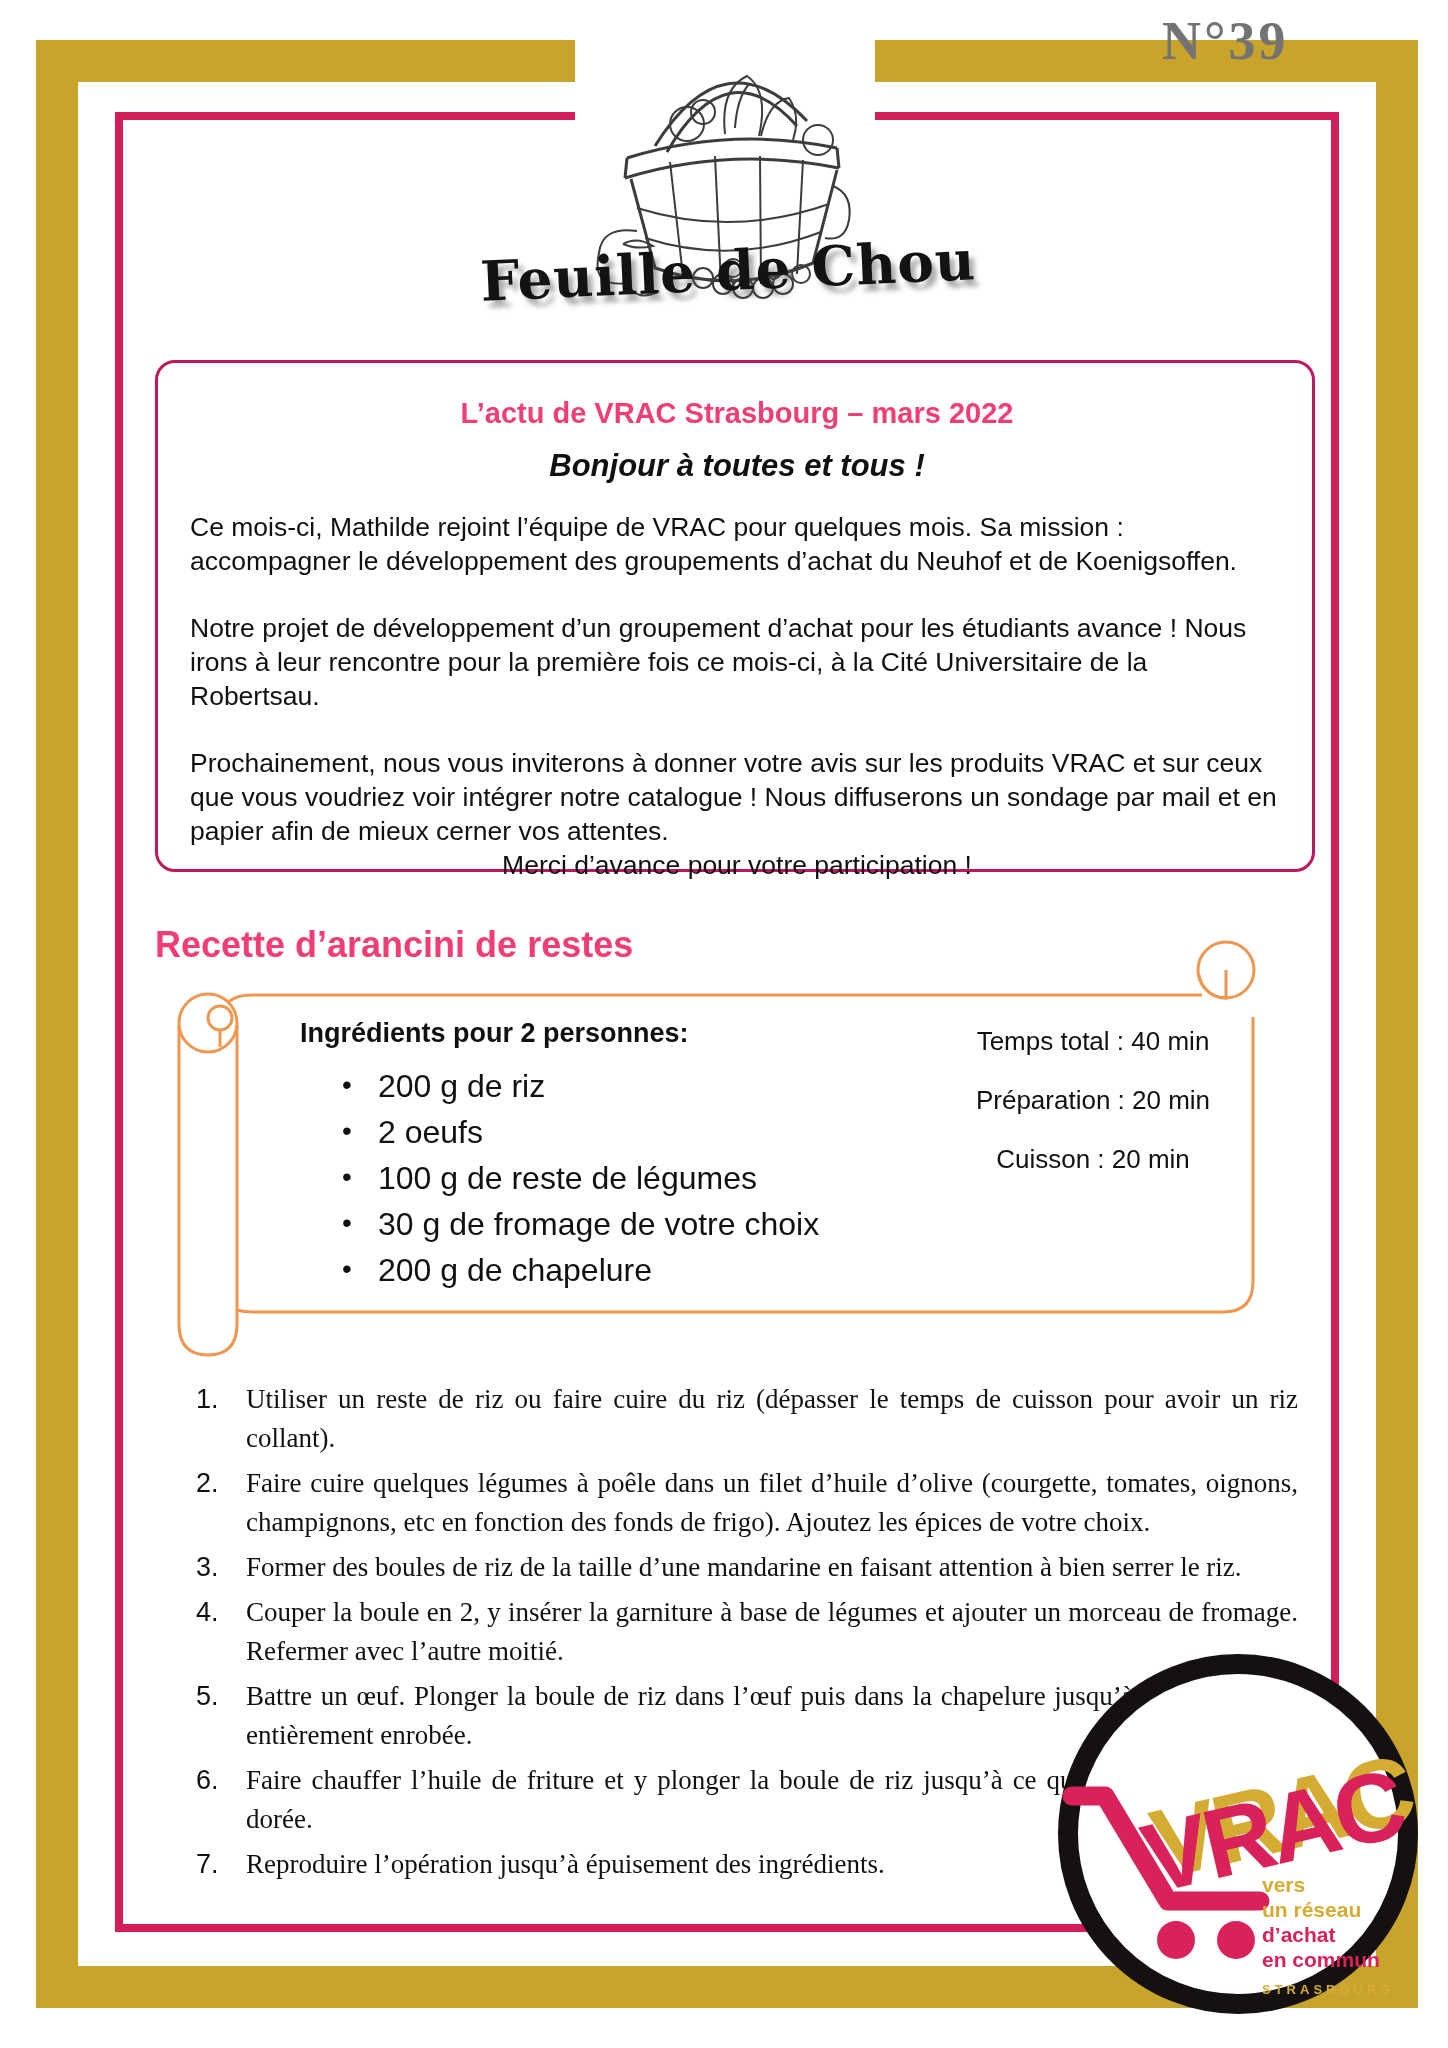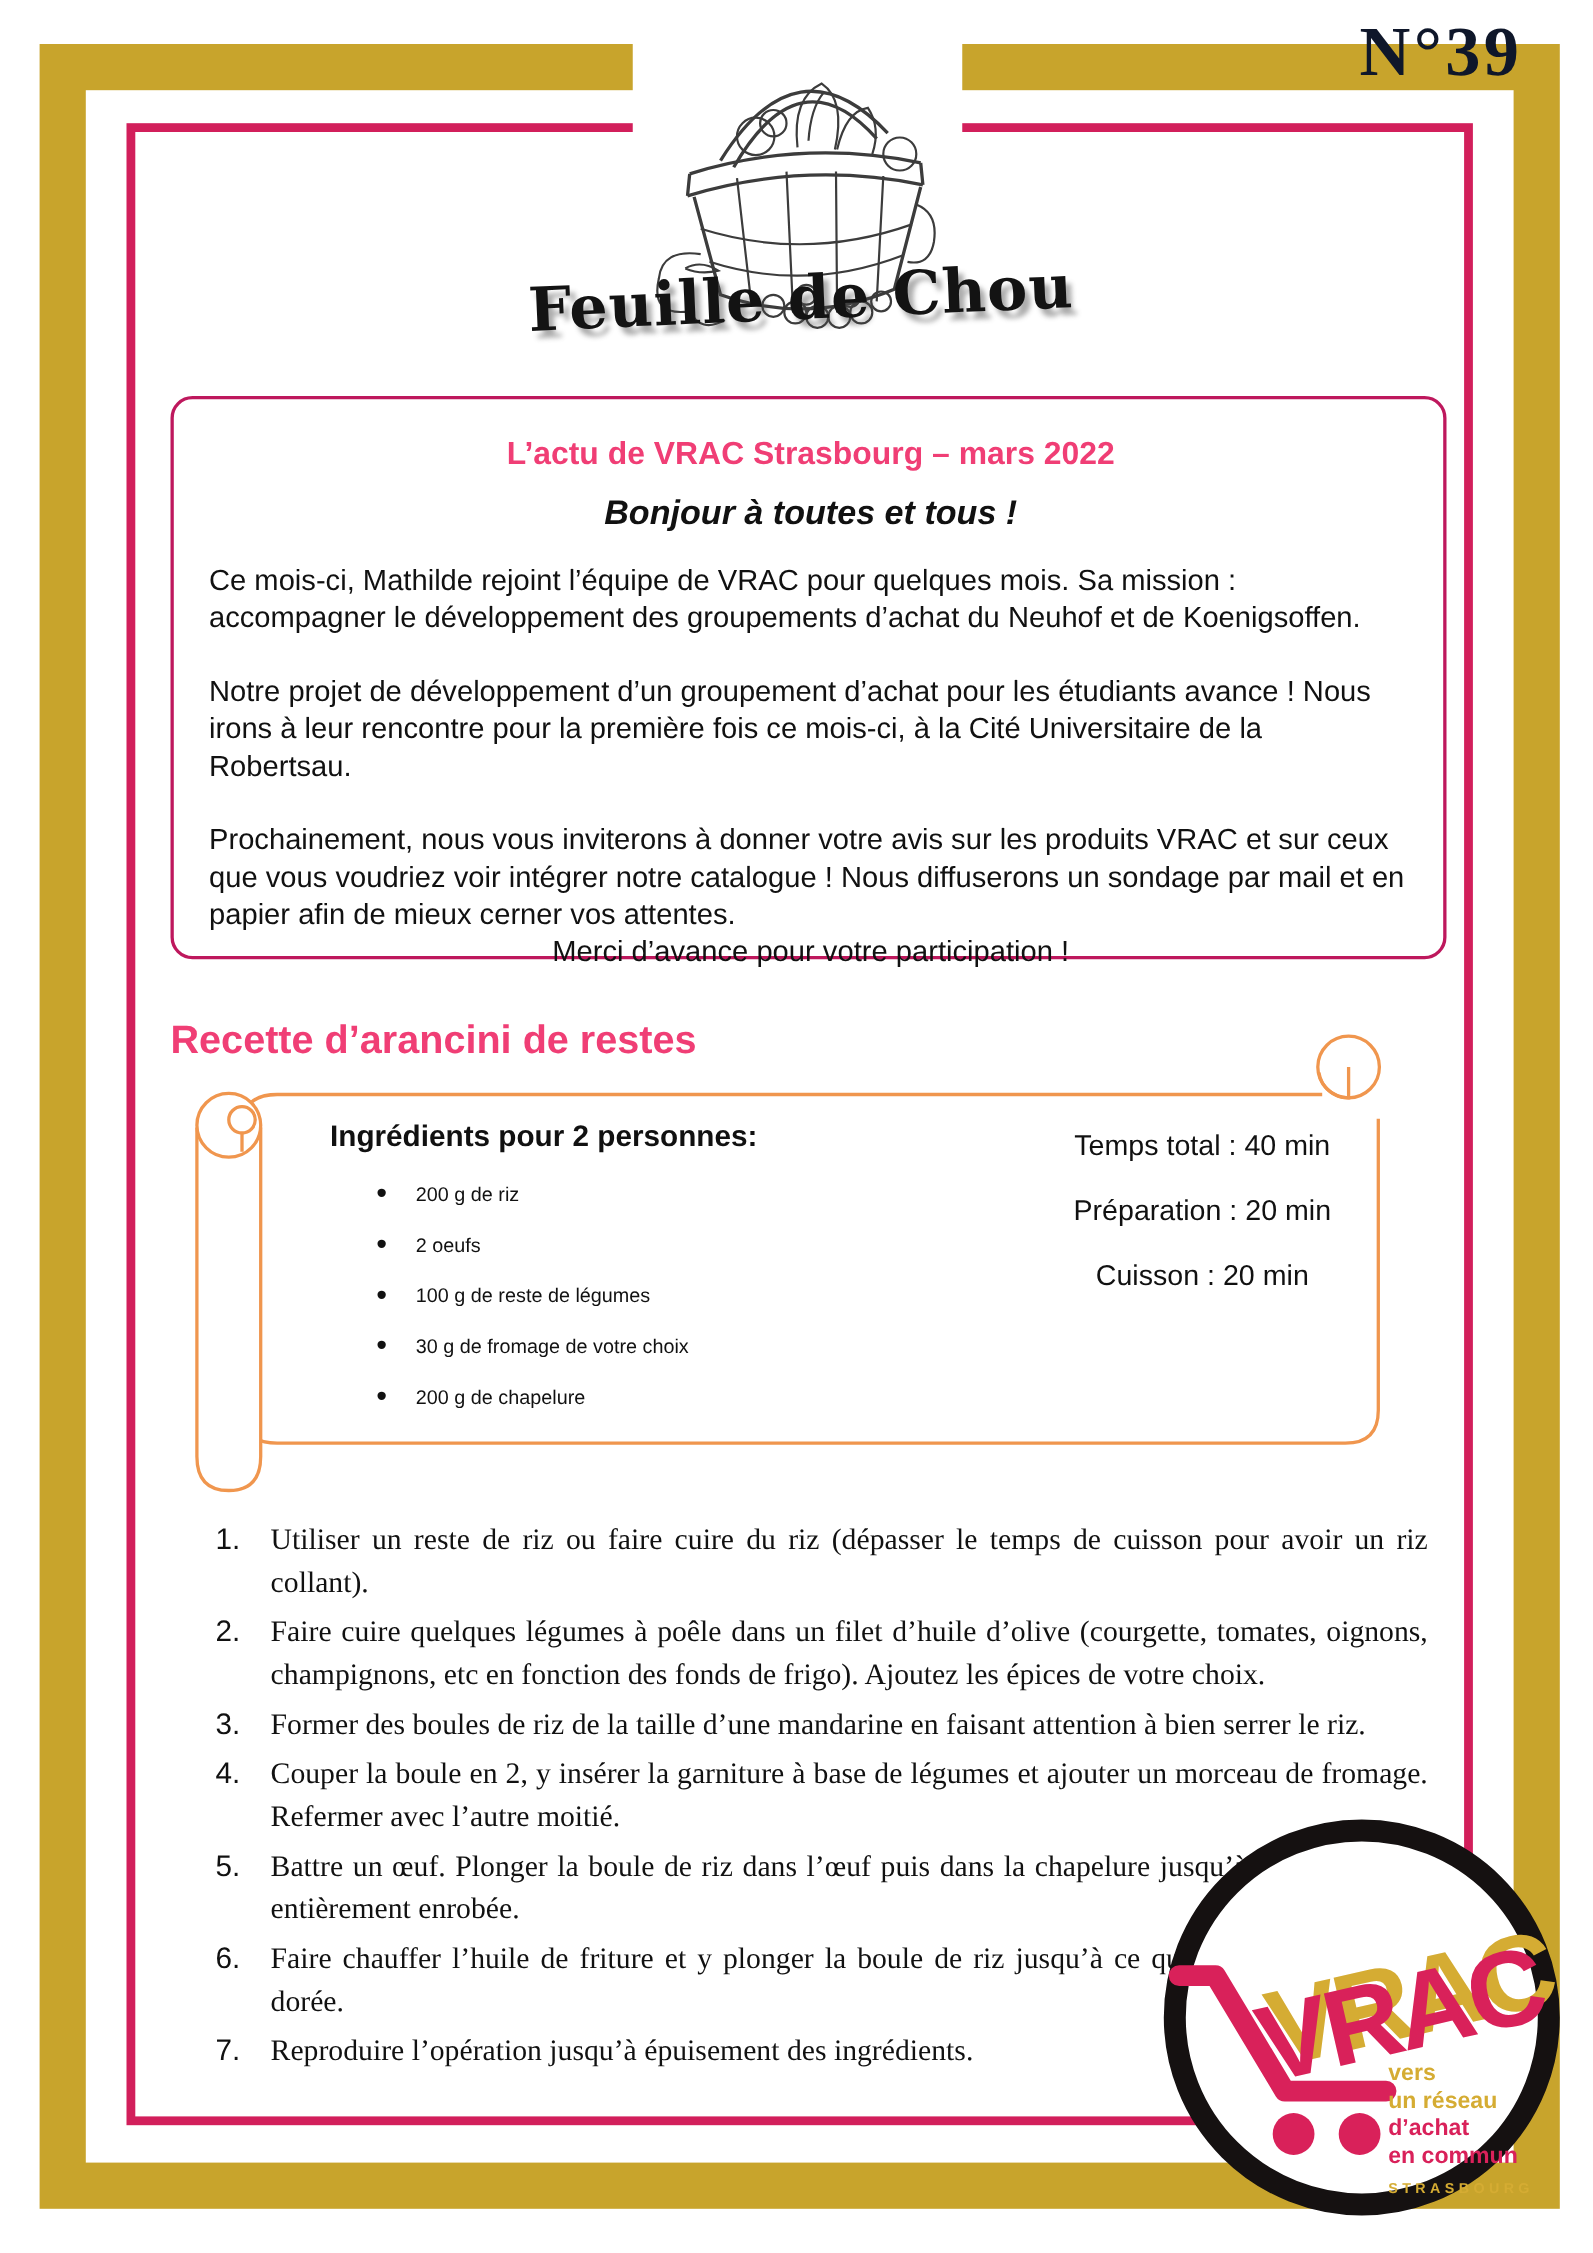--- a/index.html
+++ b/index.html
@@ -6,22 +6,22 @@
   body{position:relative;width:1448px;height:2048px;overflow:hidden;
        font-family:"Liberation Sans","DejaVu Sans",sans-serif;color:#111;}
   .abs{position:absolute;}
 
   
   .gold-frame{left:36px;top:40px;width:1382px;height:1968px;
     border:42px solid var(--gold,#C8A42C);box-sizing:border-box;}
   .pink-frame{left:115px;top:112px;width:1224px;height:1820px;
     border:8px solid var(--pink_border,#D21F5B);box-sizing:border-box;}
 
-  .issue{left:1236px;top:10px;font-family:"Liberation Serif","DejaVu Serif",serif;
-    font-weight:700;font-size:64px;letter-spacing:3px;color:#0f172a;z-index:3;}
+  .issue{left:1162px;top:10px;font-family:"Liberation Serif","DejaVu Serif",serif;
+    font-weight:700;font-size:54px;letter-spacing:3px;color:#737373;z-index:3;}
 
   .basket{left:575px;top:16px;z-index:2;}
 
   .masthead{left:408px;top:238px;width:640px;text-align:center;z-index:3;
     font-family:"DejaVu Serif","Liberation Serif",serif;font-weight:800;font-size:55px;
     letter-spacing:1px;transform:rotate(-2.5deg);color:#131313;
     text-shadow:5px 7px 5px rgba(70,70,70,.45);}
 
   
   .actu-box{left:155px;top:360px;width:1160px;height:512px;box-sizing:border-box;
@@ -35,21 +35,21 @@
   .recette-title{left:155px;top:924px;width:1160px;z-index:3;
     color:var(--pink_heading,#F03E75);font-weight:700;font-size:36px;}
 
   
   .scroll{left:140px;top:925px;width:1125px;height:440px;z-index:1;}
   .spath{stroke:var(--orange,#F0964E);stroke-width:3;}
 
   .ingredients{left:300px;top:1018px;width:600px;z-index:2;}
   .ing-head{font-weight:700;font-size:27px;margin:0 0 22px;}
   .ing-list{list-style:none;margin:0;padding:0;}
-  .ing-list li{position:relative;padding-left:78px;font-size:18px;line-height:30px;margin-bottom:16px;}
+  .ing-list li{position:relative;padding-left:78px;font-size:32px;line-height:30px;margin-bottom:16px;}
   .ing-list li::before{content:"\2022";position:absolute;left:42px;top:-1px;font-size:28px;}
 
   .timings{left:948px;top:1026px;width:290px;text-align:center;z-index:2;}
   .timing{font-size:26px;margin-bottom:28px;white-space:nowrap;}
   .timing b{font-weight:400;}
 
   
   .steps{left:196px;top:1380px;width:1102px;z-index:2;}
   .step{display:flex;margin-bottom:6px;font-size:27px;line-height:39px;}
   .step .num{width:50px;flex:none;}

